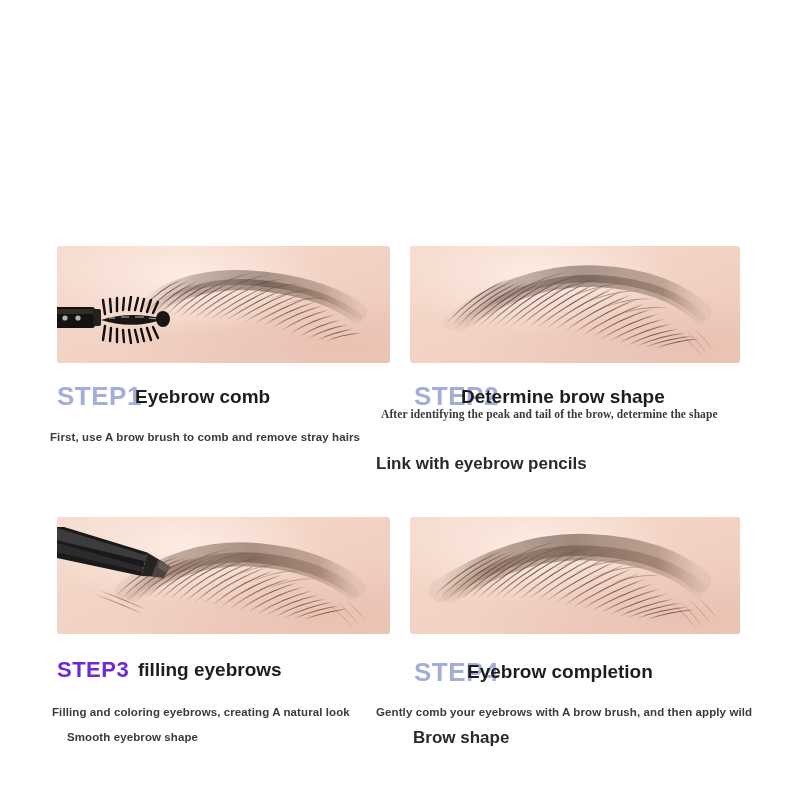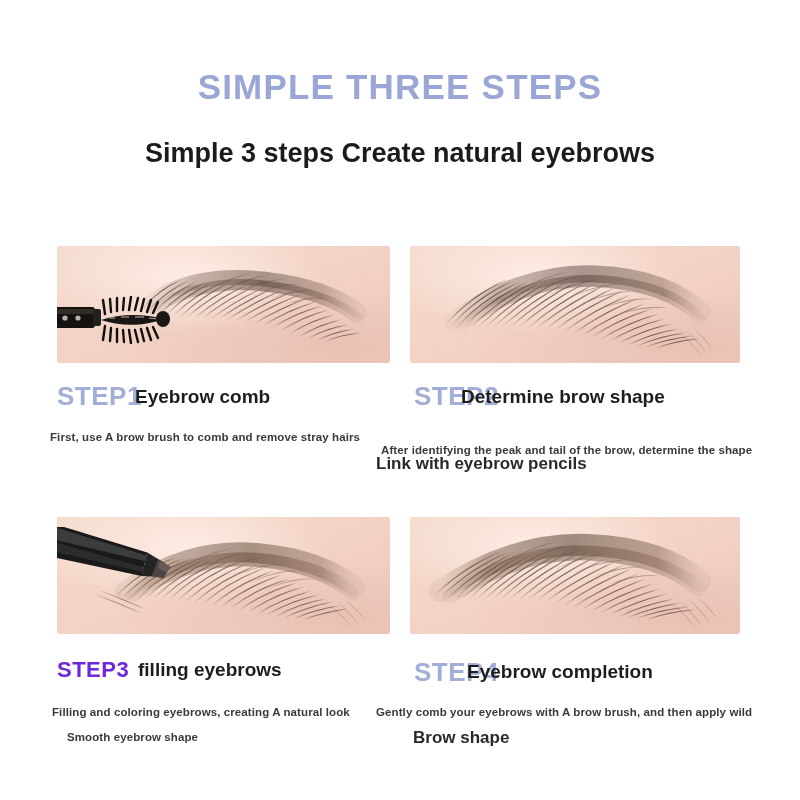--- a/index.html
+++ b/index.html
@@ -109,23 +109,21 @@
     font-weight: bold;
     color: #2a2a2a;
     white-space: nowrap;
   }
 </style>
 </head>
 <body>
 
 <div id="page">
 
-  <div class="main-title">SIMPLE THREE STEPS</div>
-
-  <div class="sub-title">Simple 3 steps Create natural eyebrows</div>
+
 
   <div class="step">
 
     <div class="photo" style="left:57px; top:246px; width:333px; height:117px;">
       <div class="skin"></div>
       <div class="brow-wrap">
         <svg viewBox="0 0 333 117" preserveAspectRatio="none">
           <defs>
             <linearGradient id="g1" x1="0" y1="0" x2="1" y2="0">
               <stop offset="0%" stop-color="#8d7468" stop-opacity="0.15"></stop>
@@ -287,21 +285,21 @@
             </g>
           </g>
         </svg>
       </div>
     </div>
 
     <div class="step-num" style="left:414px; top:381px;">STEP2</div>
 
     <div class="step-head" style="left:461px; top:386px;">Determine brow shape</div>
 
-    <div class="desc" style="left:381px; top:444px;">After identifying the peak and tail of the brow, determine the shape</div>
+    <div class="desc" style="left:381px; top:408px;font-family:Liberation Serif, serif;">After identifying the peak and tail of the brow, determine the shape</div>
 
     <div class="desc-big" style="left:376px; top:454px;">Link with eyebrow pencils</div>
   </div>
 
   <div class="step">
 
     <div class="photo" style="left:57px; top:517px; width:333px; height:117px;">
       <div class="skin"></div>
       <div class="brow-wrap">
         <svg viewBox="0 0 333 117" preserveAspectRatio="none">

